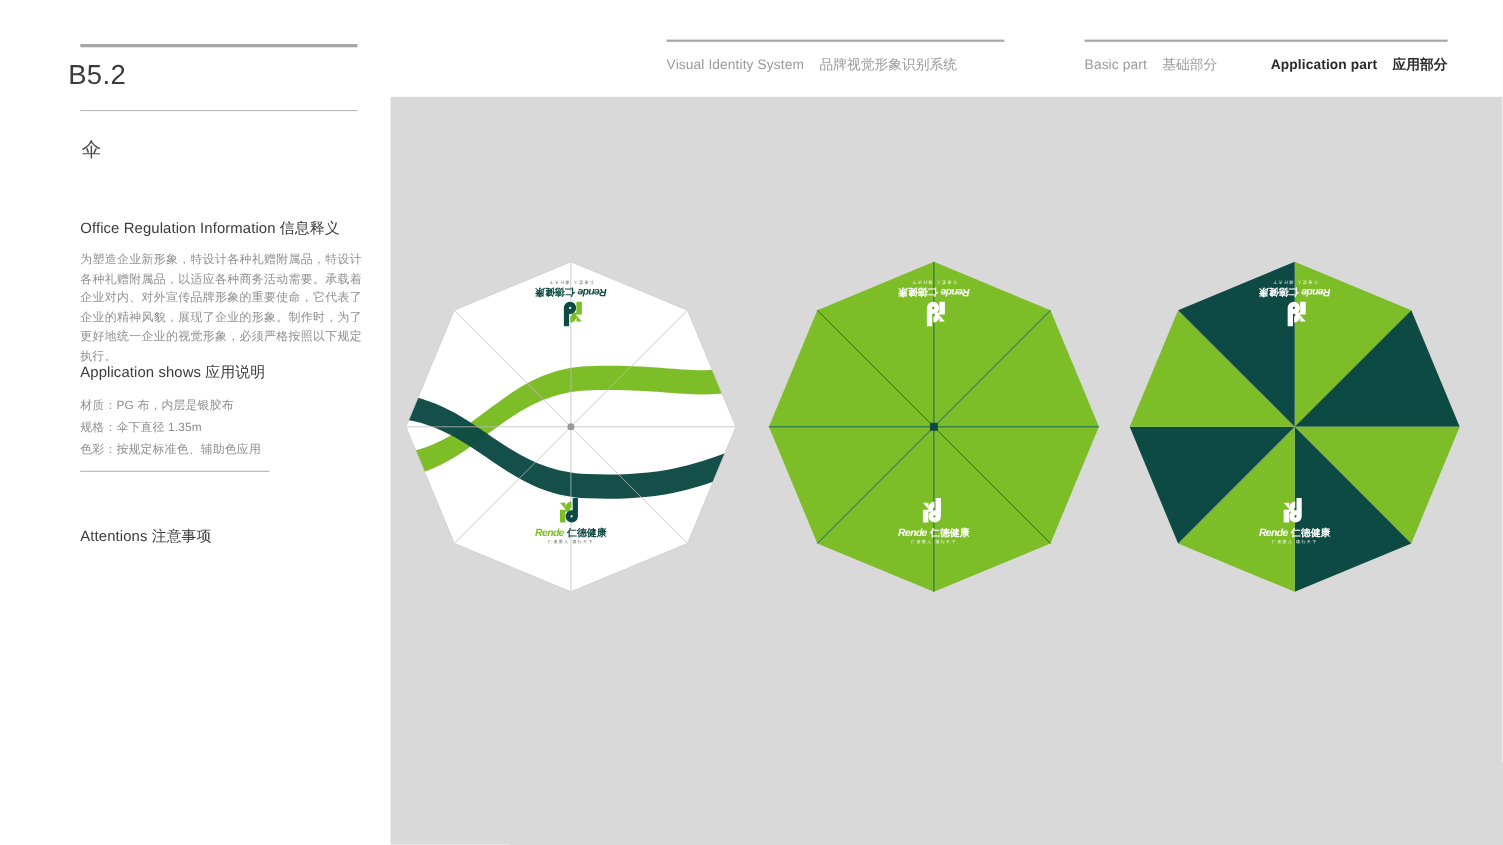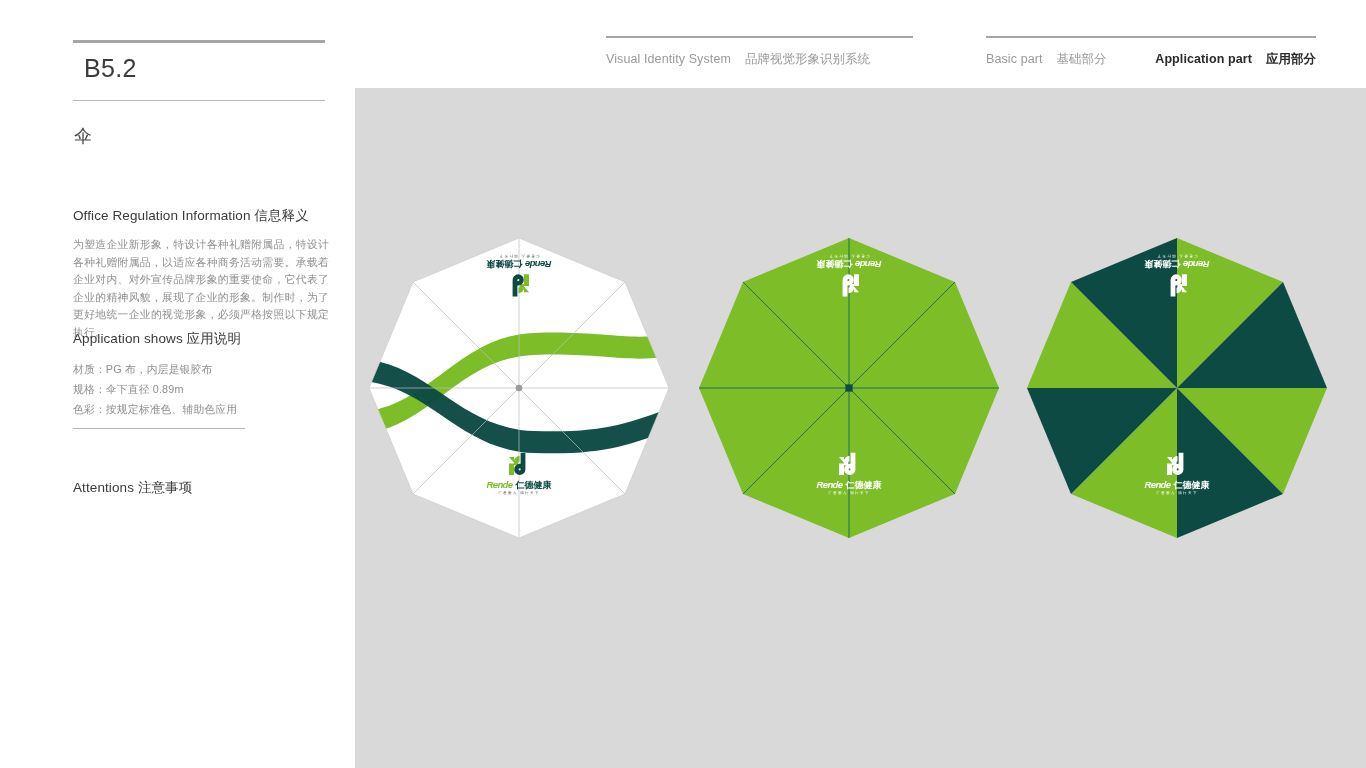--- a/index.html
+++ b/index.html
@@ -18,21 +18,21 @@
   .hdr-row { display: flex; align-items: baseline; white-space: nowrap; }
   .hdr-group.g1 { left: 0; width: 307px; }
   .hdr-group.g2 { left: 380px; width: 330px; }
   .hdr-en  { font-size: 12.5px; color: #9a9a9a; letter-spacing: .1px; }
   .hdr-cn  { font-size: 12.5px; color: #9a9a9a; margin-left: 14px; }
   .hdr-en.on { color: #2b2b2b; font-weight: bold; }
   .hdr-cn.on { color: #2b2b2b; font-weight: bold; }
   .g2 .hdr-row { justify-content: space-between; }
   .g2 .seg { display: flex; align-items: baseline; }
   .rule-top { position: absolute; left: 73px; top: 40px; width: 252px; height: 3px; background: #a6a6a6; }
-  .code { position: absolute; left: 84px; top: 54px; font-size: 25px; color: #3b3b3b; letter-spacing: .3px; }
+  .code { position: absolute; left: 62px; top: 54px; font-size: 25px; color: #3b3b3b; letter-spacing: .3px; }
   .rule-mid { position: absolute; left: 73px; top: 100px; width: 252px; height: 1px; background: #b9b9b9; }
   .umb-char { position: absolute; left: 74px; top: 124px; font-size: 18px; color: #4a4a4a;
               font-family: "DejaVu Sans", sans-serif; }
 
   .sect { position: absolute; left: 73px; width: 256px; }
   .sect h3 { font-size: 13.5px; font-weight: normal; color: #3a3a3a; letter-spacing: .1px; margin-bottom: 11px; }
   .sect p  { font-size: 10.8px; line-height: 17.6px; color: #8f8f8f; text-align: justify; letter-spacing: .15px; }
   .sect .specline { font-size: 10.8px; line-height: 20px; color: #8f8f8f; letter-spacing: .15px; }
   .divider { position: absolute; left: 73px; top: 428px; width: 172px; height: 1px; background: #b5b5b5; }
 
@@ -81,29 +81,29 @@
         <span class="hdr-cn">品牌视觉形象识别系统</span>
       </div>
     </div>
   </div>
 
   <div class="rule-top"></div>
   <div class="code">B5.2</div>
   <div class="rule-mid"></div>
   <div class="umb-char">伞</div>
 
-  <div class="sect" style="top:207px">
+  <div class="sect" style="top:199px">
     <h3>Office Regulation Information 信息释义</h3>
     <p>为塑造企业新形象，特设计各种礼赠附属品，特设计各种礼赠附属品，以适应各种商务活动需要。承载着企业对内、对外宣传品牌形象的重要使命，它代表了企业的精神风貌，展现了企业的形象。制作时，为了更好地统一企业的视觉形象，必须严格按照以下规定执行。</p>
   </div>
 
   <div class="sect" style="top:330px">
     <h3>Application shows 应用说明</h3>
     <div class="specline">材质：PG 布，内层是银胶布</div>
-    <div class="specline">规格：伞下直径 0.89m</div>
+    <div class="specline">规格：伞下直径 1.35m</div>
     <div class="specline">色彩：按规定标准色、辅助色应用</div>
   </div>
 
   <div class="divider"></div>
 
   <div class="sect" style="top:479px">
     <h3>Attentions 注意事项</h3>
   </div>
 
 

